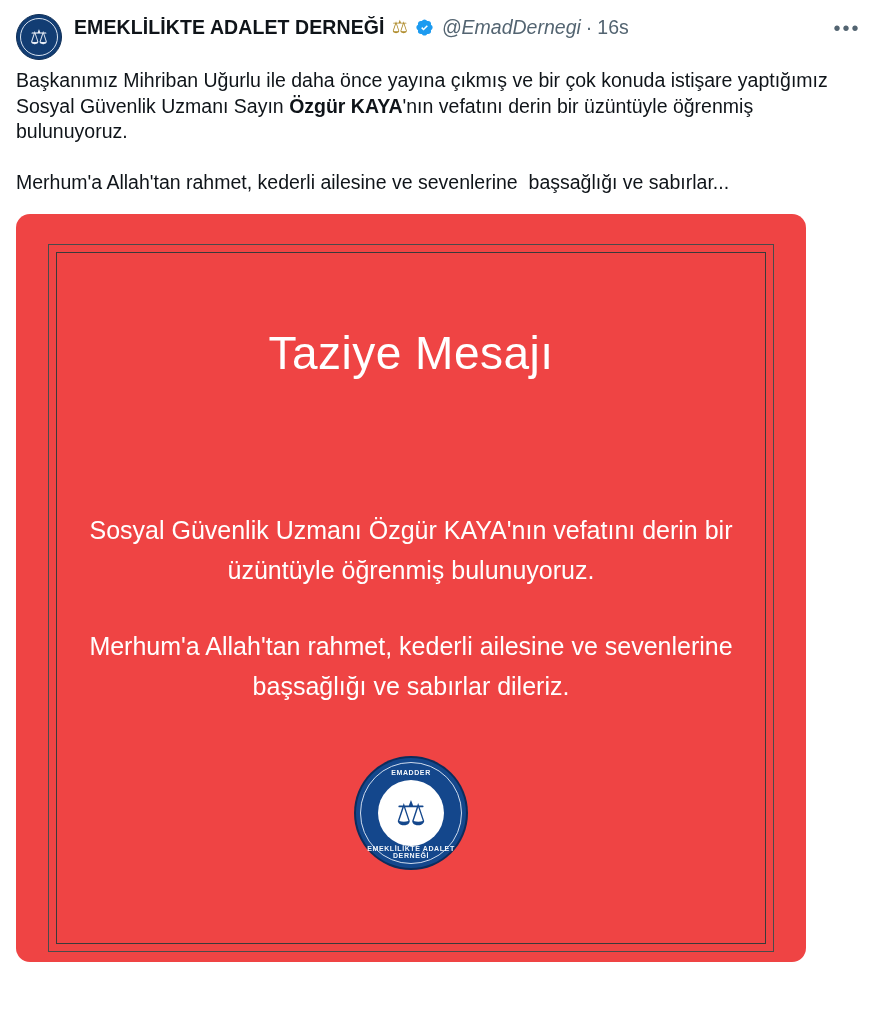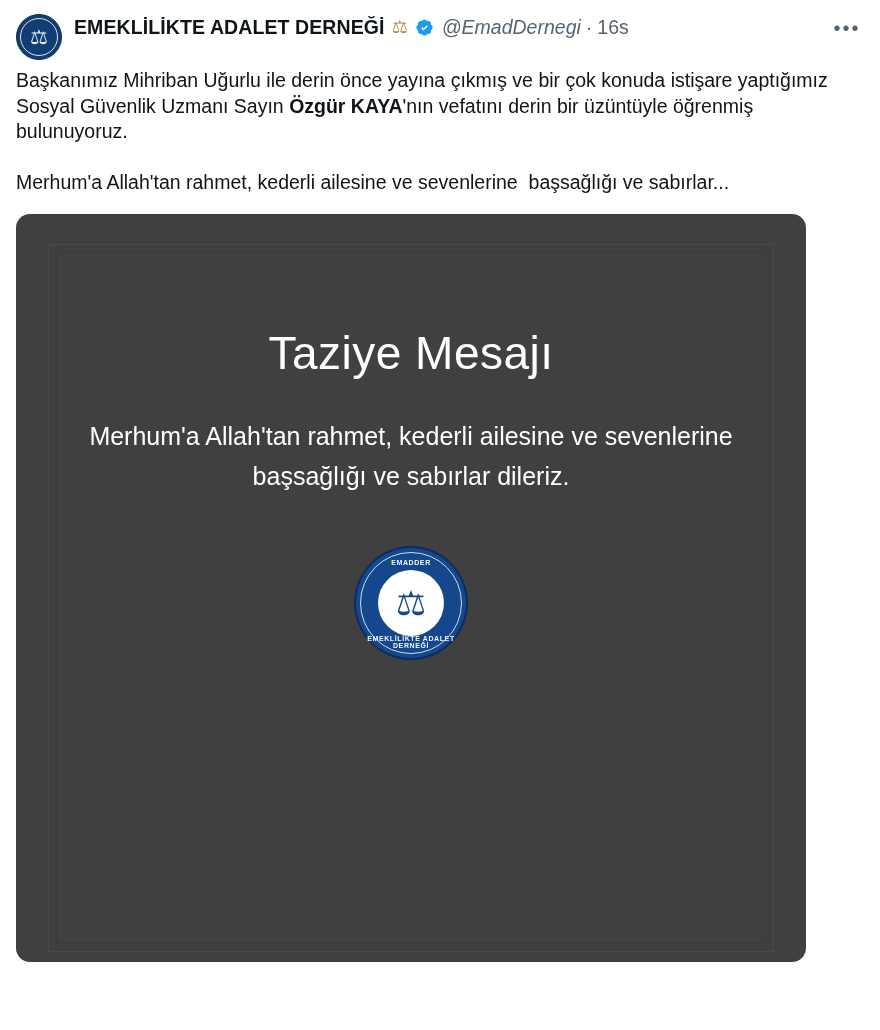--- a/index.html
+++ b/index.html
@@ -124,21 +124,21 @@
     line-height: 25.5px;
     cursor: pointer;
     text-decoration: none;
   }
 
   .media-card {
     margin-top: 18px;
     margin-left: 0;
     width: 790px;
     height: 748px;
-    background: #404040;
+    background: #ef4444;
     border-radius: 14px;
     overflow: hidden;
     position: relative;
   }
 
   .frame-outer {
     position: absolute;
     left: 32px;
     top: 30px;
     right: 32px;
@@ -259,31 +259,32 @@
         </span>
         <span class="handle">@EmadDernegi</span>
         <span class="sep">·</span>
         <span class="timestamp">16s</span>
       </div>
     </div>
   </div>
 
   <div class="more-btn">•••</div>
 
-  <div class="tweet-text"><span>Başkanımız Mihriban Uğurlu ile derin önce yayına çıkmış ve bir çok konuda istişare yaptığımız Sosyal Güvenlik Uzmanı Sayın </span><span class="bold">Özgür KAYA</span><span>'nın vefatını derin bir üzüntüyle öğrenmiş bulunuyoruz.</span>
+  <div class="tweet-text"><span>Başkanımız Mihriban Uğurlu ile daha önce yayına çıkmış ve bir çok konuda istişare yaptığımız Sosyal Güvenlik Uzmanı Sayın </span><span class="bold">Özgür KAYA</span><span>'nın vefatını derin bir üzüntüyle öğrenmiş bulunuyoruz.</span>
 
 <span>Merhum'a Allah'tan rahmet, kederli ailesine ve sevenlerine  başsağlığı ve sabırlar...</span></div>
 
 
   <div class="media-card">
     <div class="frame-outer"></div>
     <div class="frame-inner"></div>
 
     <div class="card-content">
       <div class="card-title">Taziye Mesajı</div>
+      <div class="card-p1">Sosyal Güvenlik Uzmanı Özgür KAYA'nın vefatını derin bir üzüntüyle öğrenmiş bulunuyoruz.</div>
       <div class="card-p2">Merhum'a Allah'tan rahmet, kederli ailesine ve sevenlerine  başsağlığı ve sabırlar dileriz.</div>
 
       <div class="card-logo">
         <div class="ring-outer"></div>
         <div class="logo-arc-top">EMADDER</div>
         <div class="ring-inner"></div>
         <div class="logo-scale">⚖</div>
         <div class="logo-arc-bottom">EMEKLİLİKTE ADALET DERNEĞİ</div>
       </div>
     </div>

